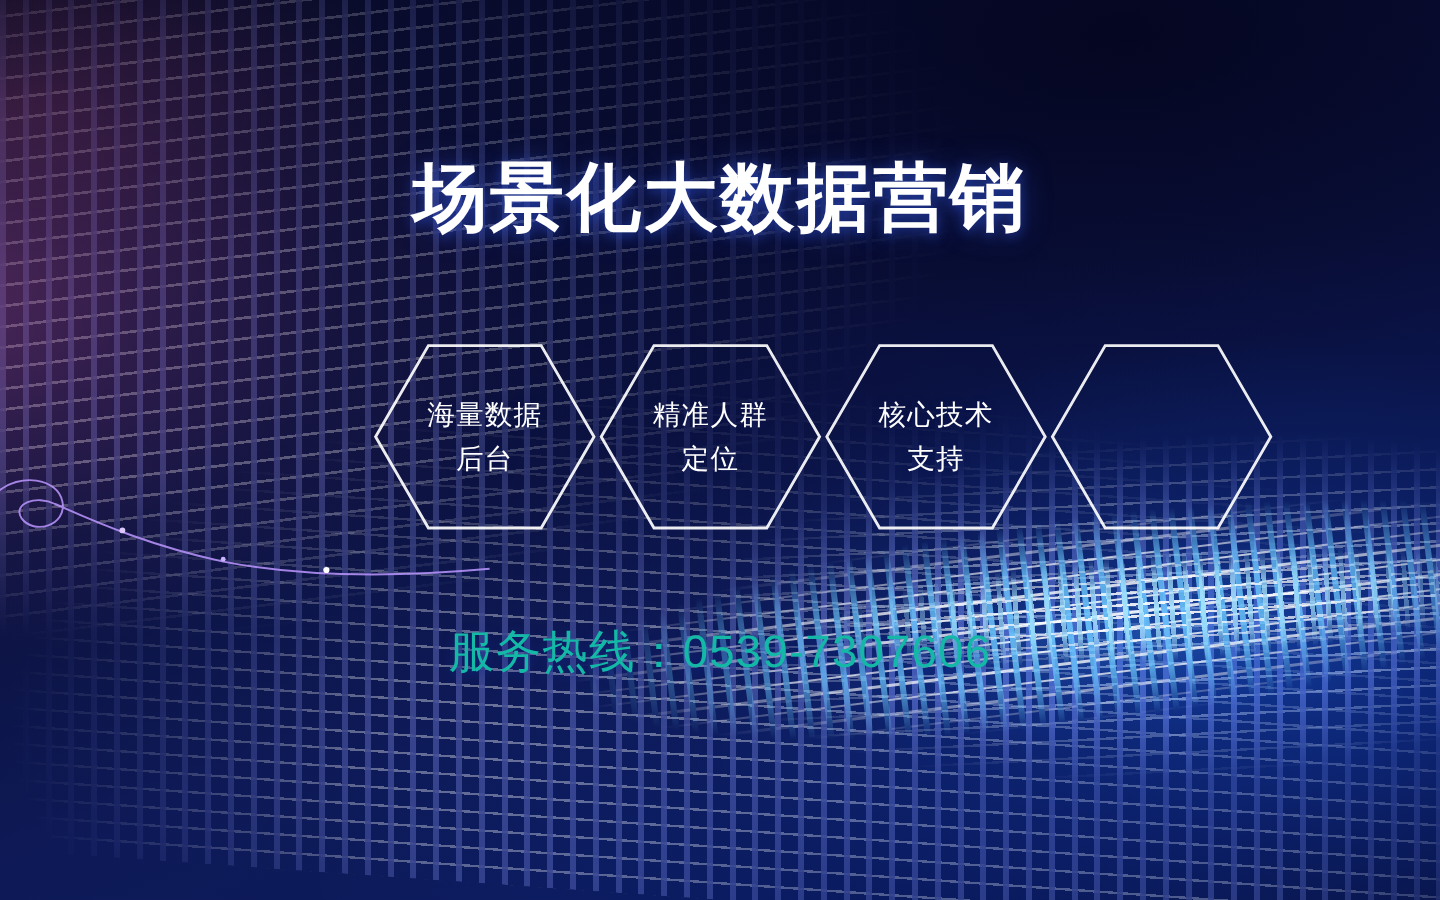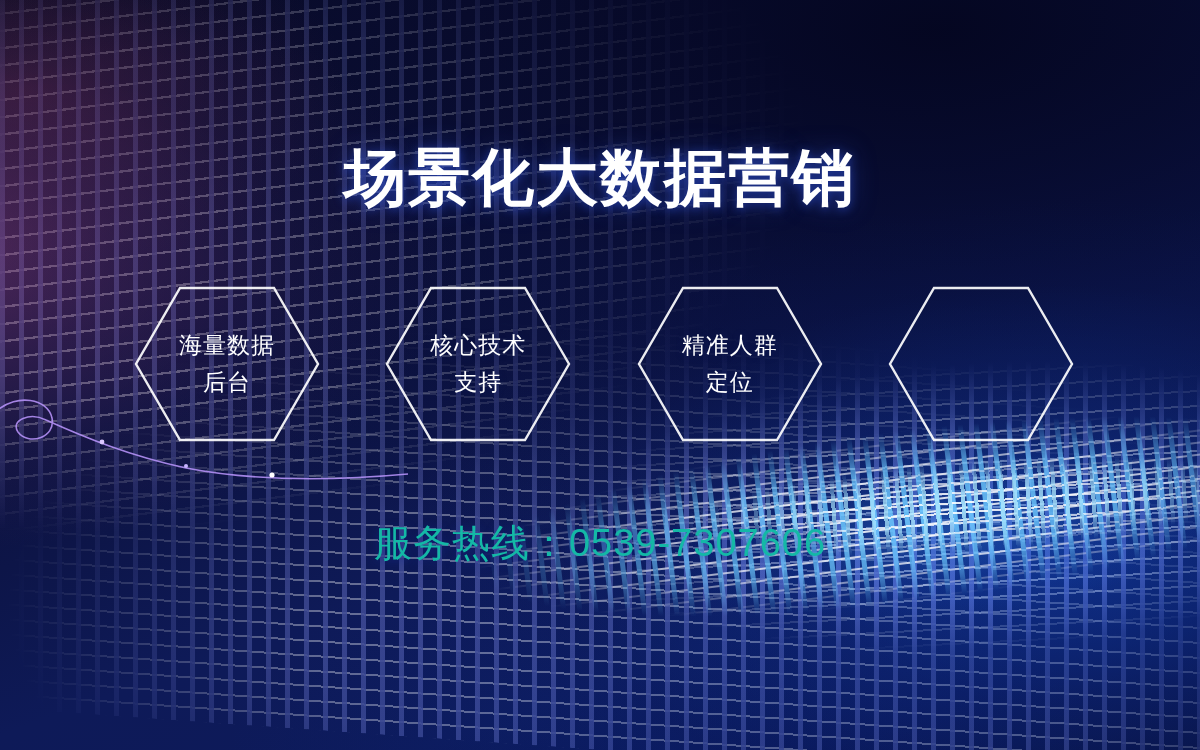--- a/index.html
+++ b/index.html
@@ -208,31 +208,30 @@
     text-align: center;
     color: #ffffff;
     font-size: 62px;
     font-weight: bold;
     letter-spacing: 2px;
     line-height: 1.1;
     text-shadow:
       0 2px 10px rgba(40,70,190,0.65),
       0 0 26px rgba(70,110,255,0.35);
     white-space: nowrap;
-    margin-top: 12px;
   }
 
   .hex-row {
     position: absolute;
-    left: 133px;
+    left: 120px;
     top: 285px;
     width: 942px;
     height: 158px;
     display: flex;
-    justify-content: space-between;
+    justify-content: flex-end;
     align-items: center;
   }
   .hex {
     position: relative;
     width: 188px;
     height: 158px;
     display: flex;
     align-items: center;
     justify-content: center;
   }
@@ -305,30 +304,30 @@
           <polygon points="47,3 141,3 185,79 141,155 47,155 3,79" fill="none" stroke="rgba(255,255,255,0.92)" stroke-width="2.4" stroke-linejoin="miter"></polygon>
         </svg>
         <div class="hex-label">海量数据
 后台</div>
       </div>
 
       <div class="hex">
         <svg viewBox="0 0 188 158">
           <polygon points="47,3 141,3 185,79 141,155 47,155 3,79" fill="none" stroke="rgba(255,255,255,0.92)" stroke-width="2.4" stroke-linejoin="miter"></polygon>
         </svg>
-        <div class="hex-label">核心技术
-支持</div>
+        <div class="hex-label">精准人群
+定位</div>
       </div>
 
       <div class="hex">
         <svg viewBox="0 0 188 158">
           <polygon points="47,3 141,3 185,79 141,155 47,155 3,79" fill="none" stroke="rgba(255,255,255,0.92)" stroke-width="2.4" stroke-linejoin="miter"></polygon>
         </svg>
-        <div class="hex-label">精准人群
-定位</div>
+        <div class="hex-label">核心技术
+支持</div>
       </div>
 
       <div class="hex">
         <svg viewBox="0 0 188 158">
           <polygon points="47,3 141,3 185,79 141,155 47,155 3,79" fill="none" stroke="rgba(255,255,255,0.92)" stroke-width="2.4" stroke-linejoin="miter"></polygon>
         </svg>
       </div>
 
     </div>
 

